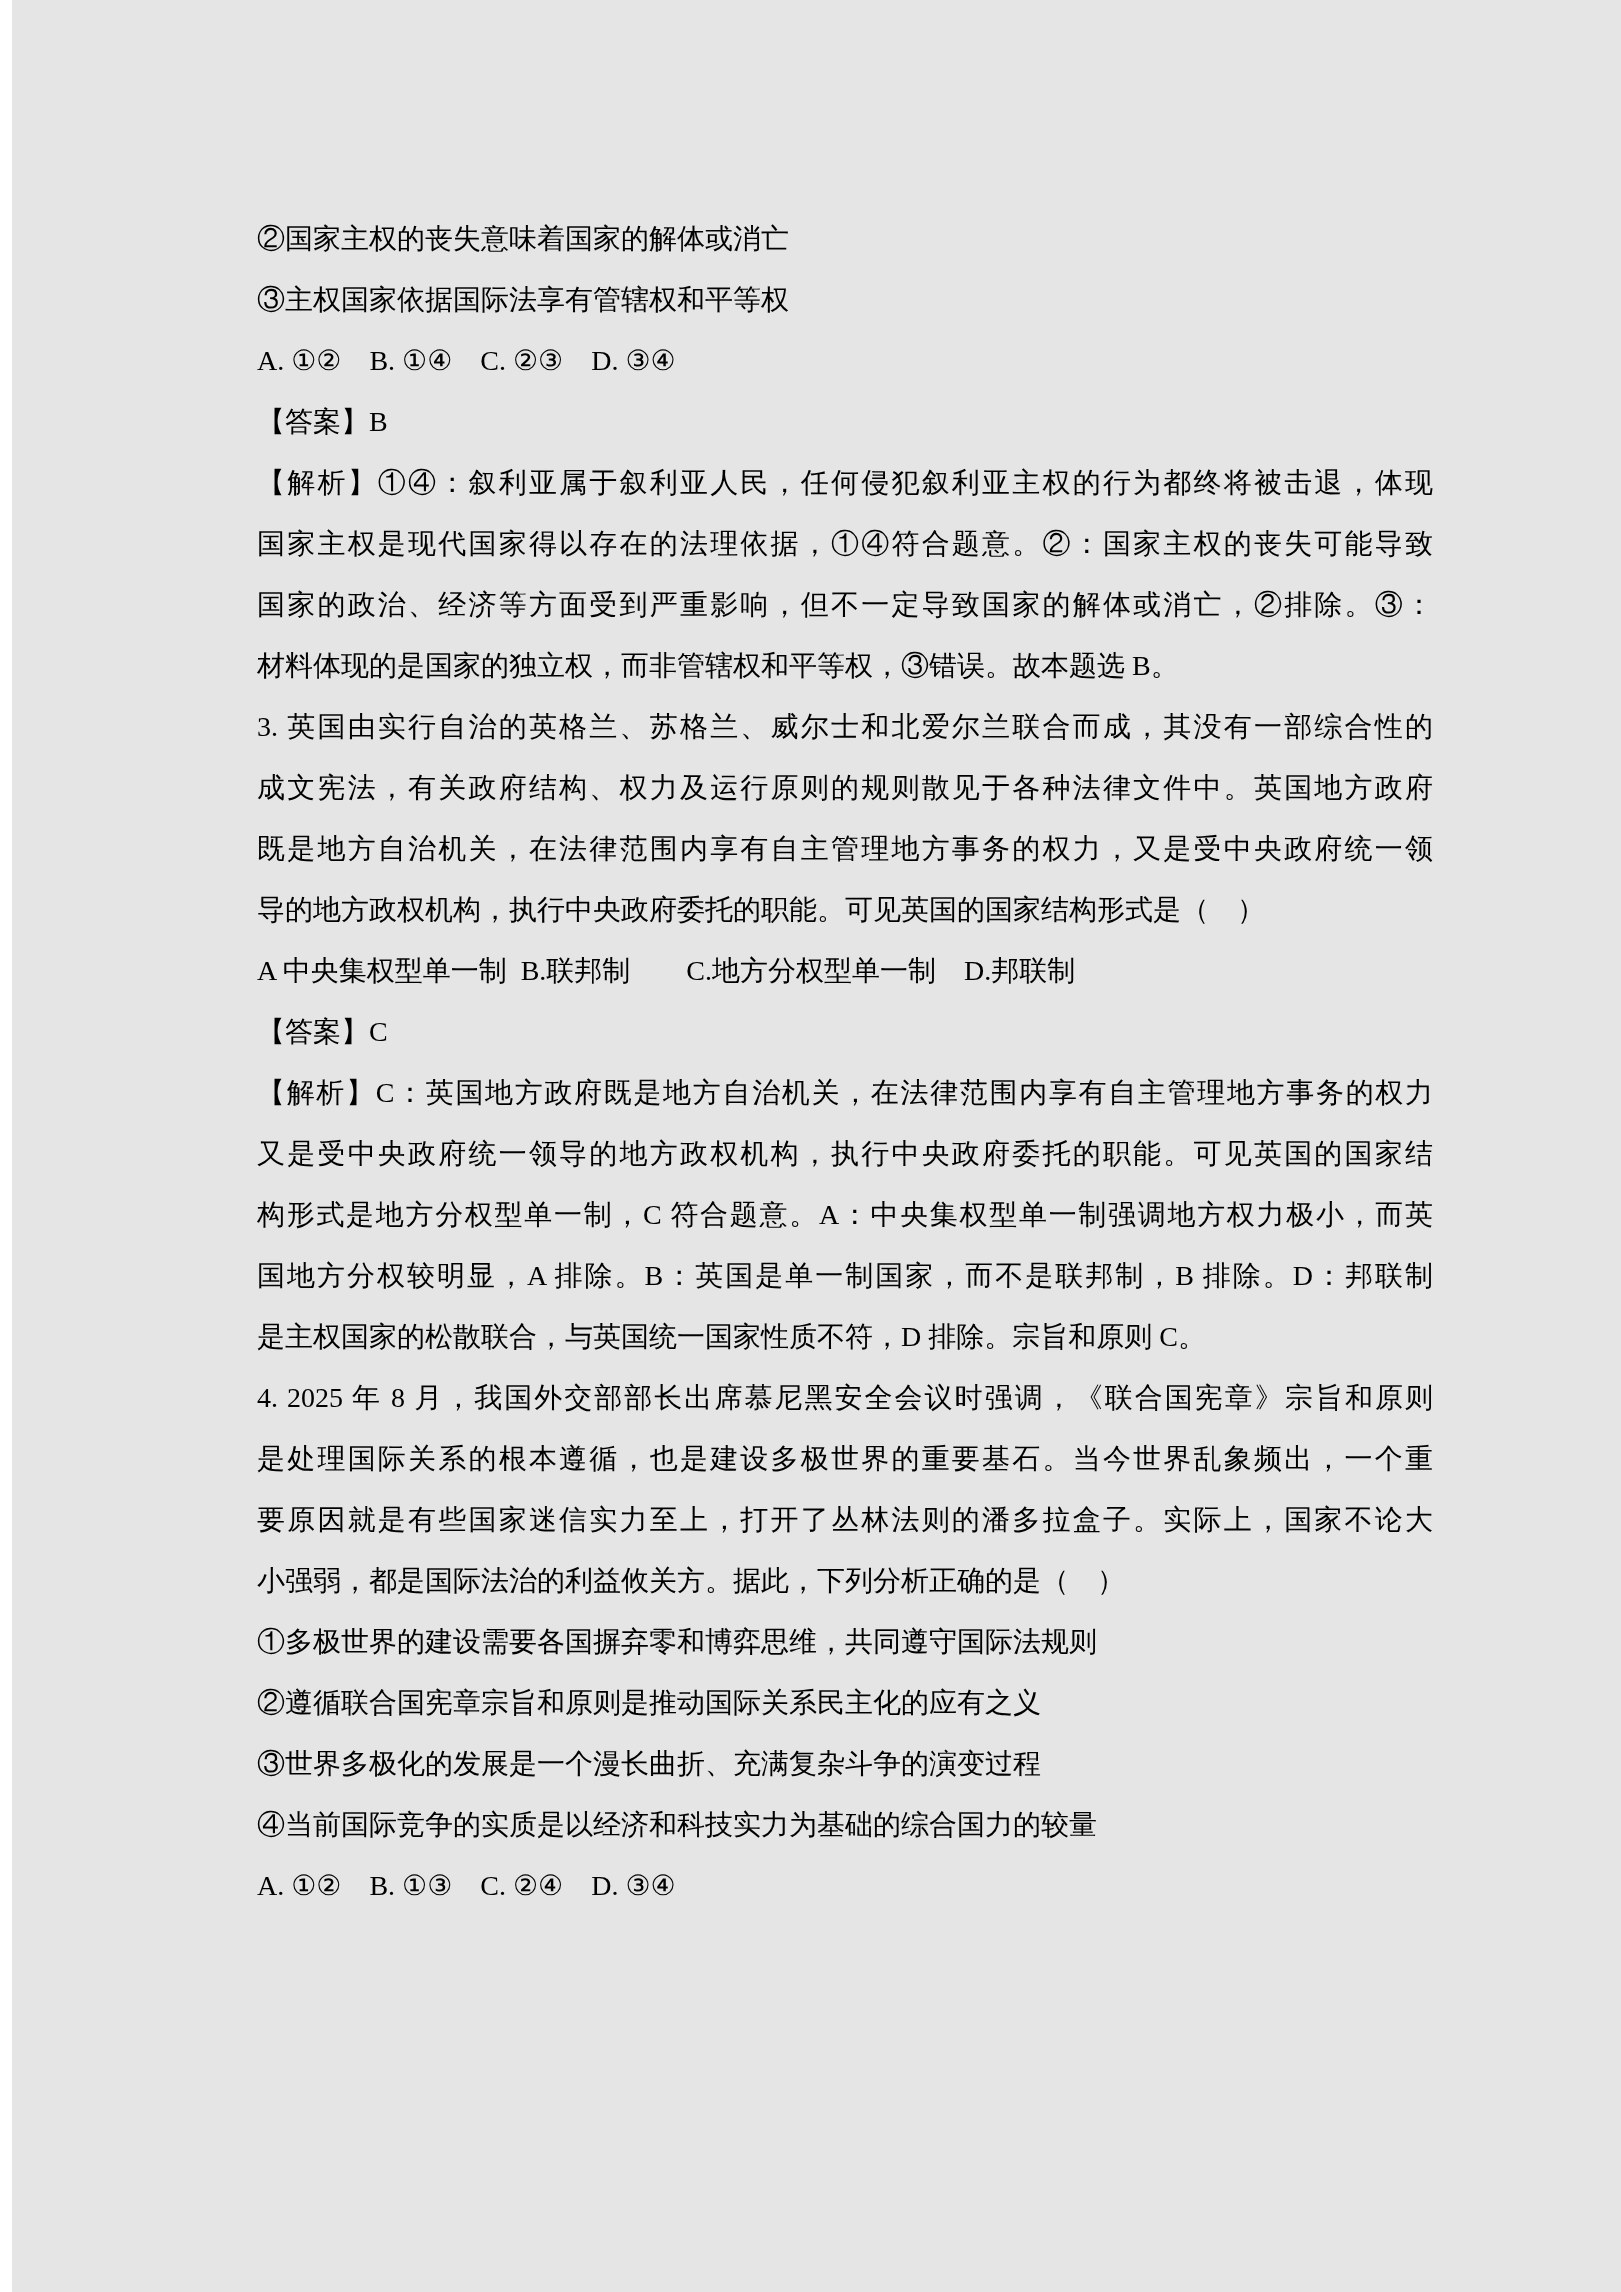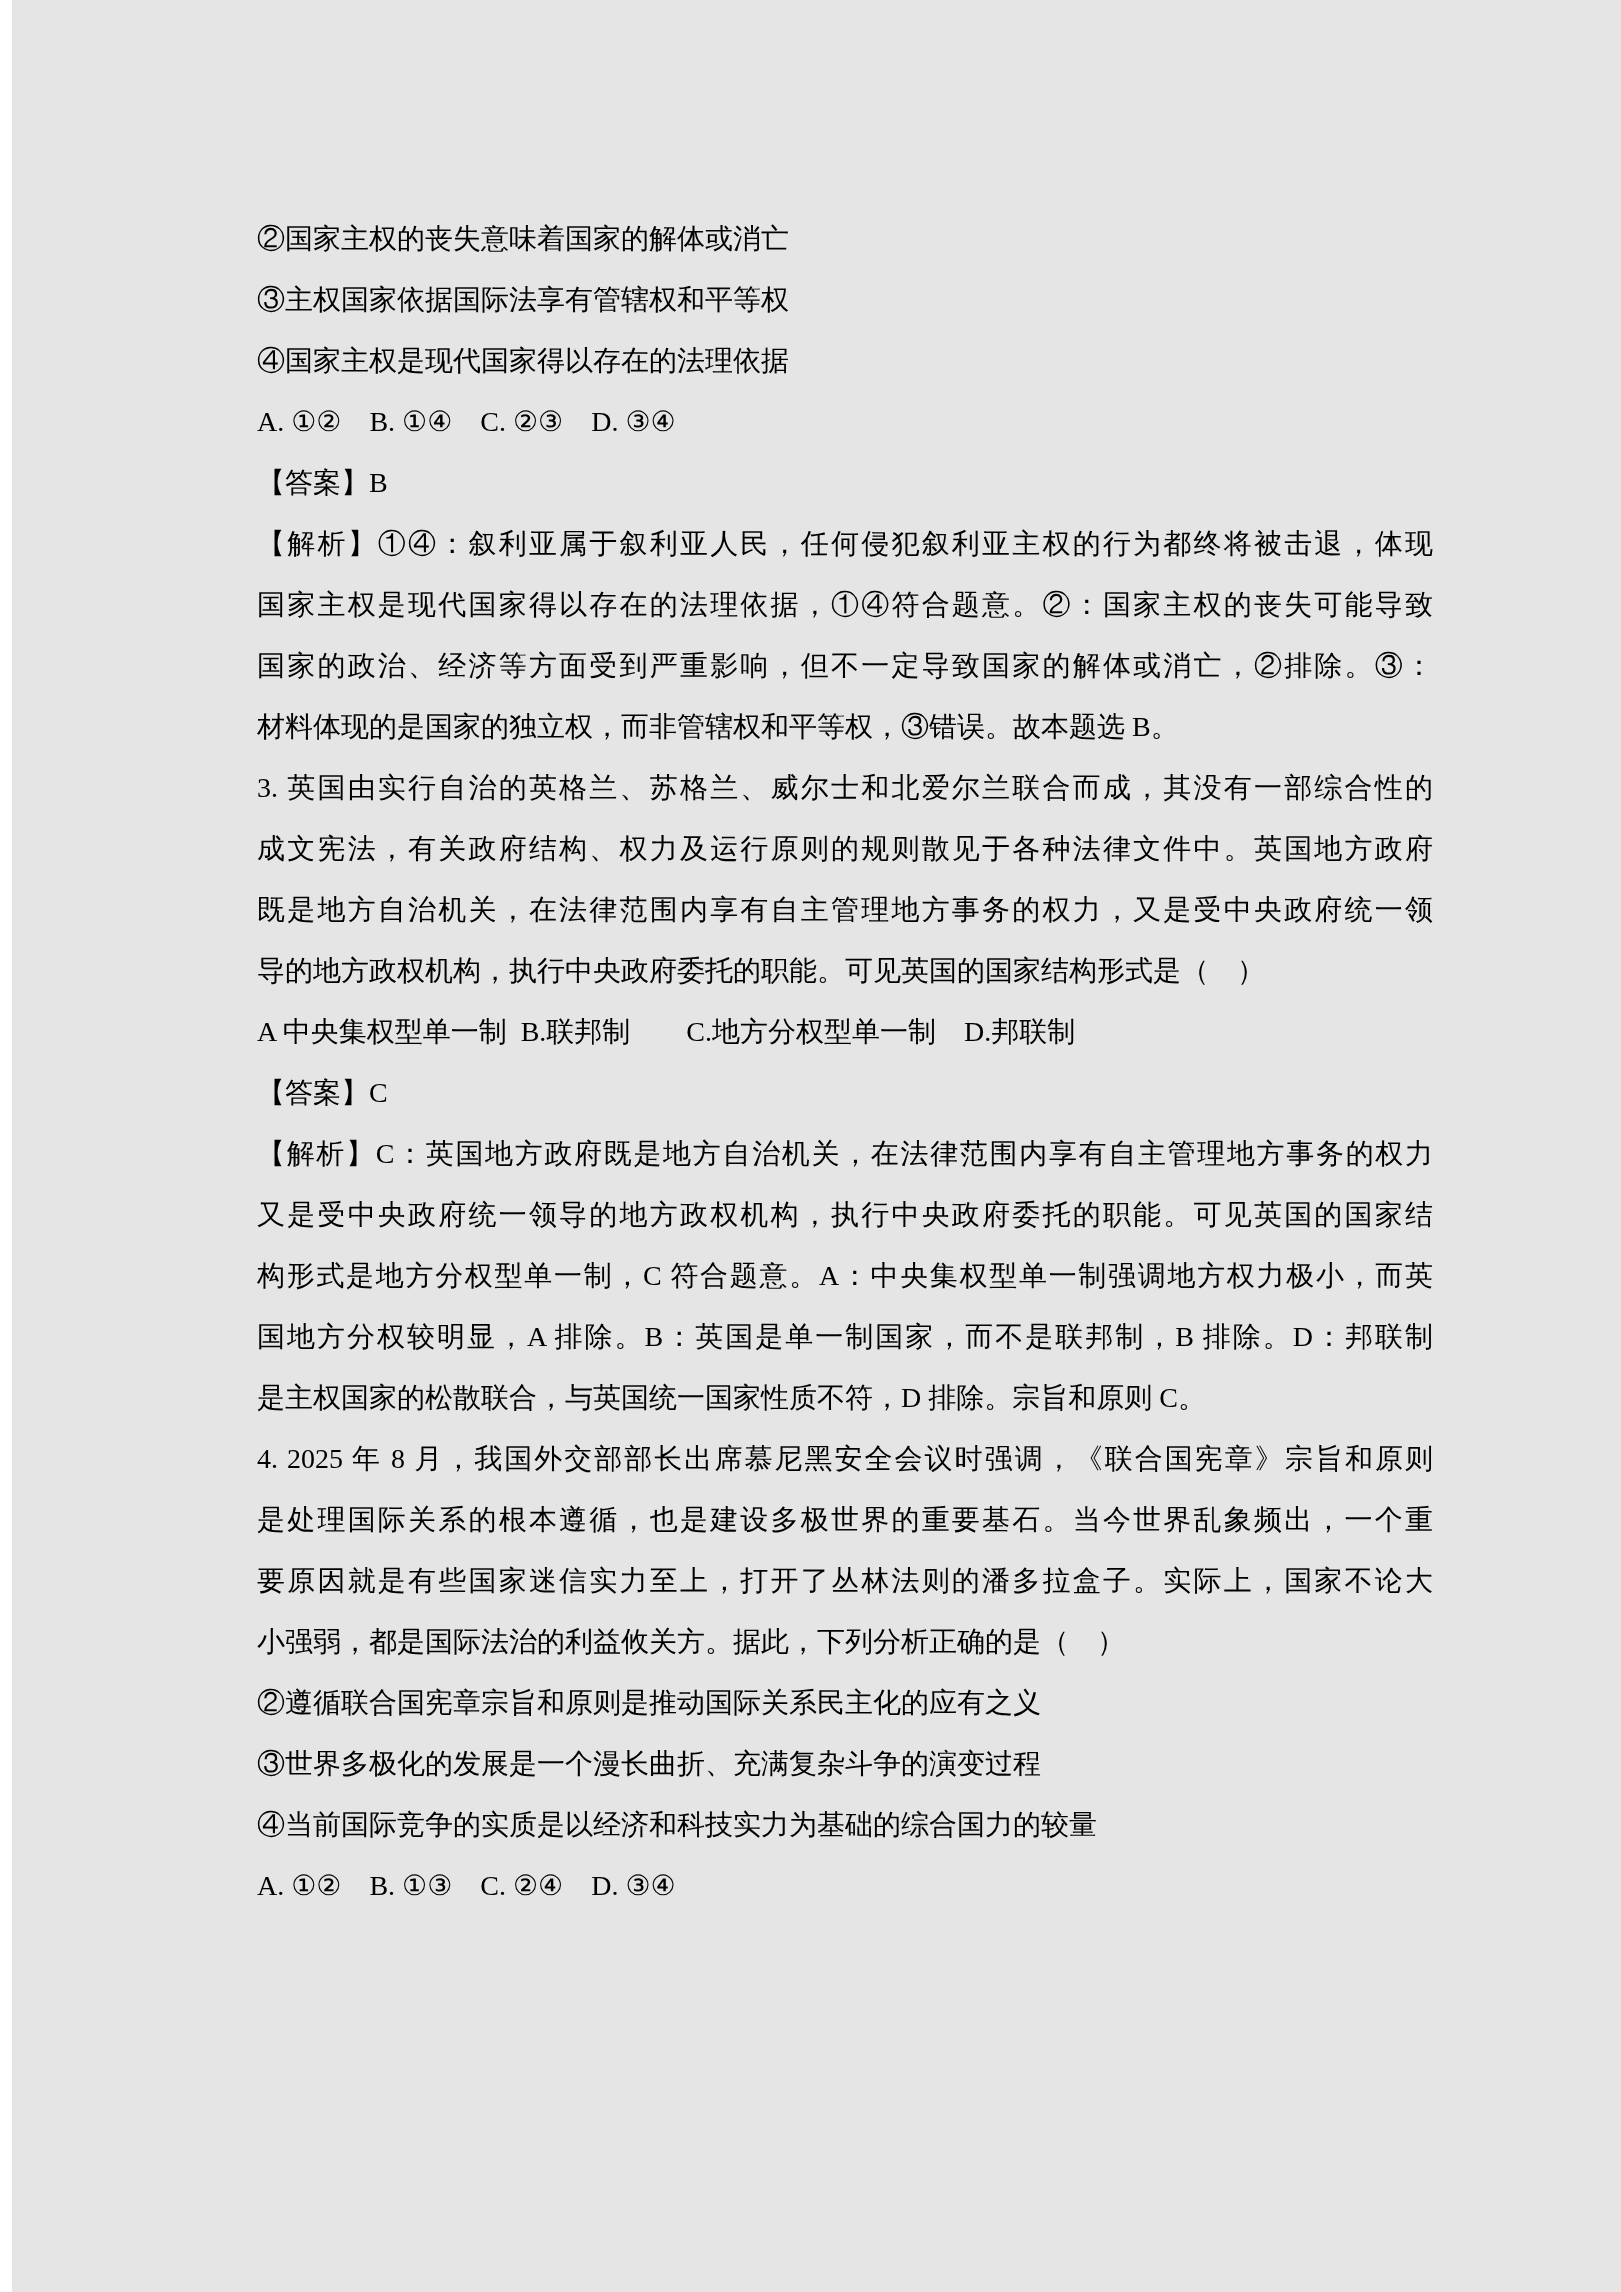--- a/index.html
+++ b/index.html
@@ -36,21 +36,20 @@
   }
 </style>
 </head>
 <body>
 
 <div class="page">
 
   <section>
     <p class="line">②国家主权的丧失意味着国家的解体或消亡</p>
     <p class="line">③主权国家依据国际法享有管辖权和平等权</p>
-    <p class="line">④国家主权是现代国家得以存在的法理依据</p>
     <p class="line">A. ①②　B. ①④　C. ②③　D. ③④</p>
     <p class="line"><span>【答案】</span><span>B</span></p>
     <p class="line just">【解析】①④：叙利亚属于叙利亚人民，任何侵犯叙利亚主权的行为都终将被击退，体现</p>
     <p class="line just">国家主权是现代国家得以存在的法理依据，①④符合题意。②：国家主权的丧失可能导致</p>
     <p class="line just">国家的政治、经济等方面受到严重影响，但不一定导致国家的解体或消亡，②排除。③：</p>
     <p class="line">材料体现的是国家的独立权，而非管辖权和平等权，③错误。故本题选 B。</p>
   </section>
 
   <section>
     <p class="line just">3. 英国由实行自治的英格兰、苏格兰、威尔士和北爱尔兰联合而成，其没有一部综合性的</p>
@@ -64,20 +63,21 @@
     <p class="line just">构形式是地方分权型单一制，C 符合题意。A：中央集权型单一制强调地方权力极小，而英</p>
     <p class="line just">国地方分权较明显，A 排除。B：英国是单一制国家，而不是联邦制，B 排除。D：邦联制</p>
     <p class="line">是主权国家的松散联合，与英国统一国家性质不符，D 排除。宗旨和原则 C。</p>
   </section>
 
   <section>
     <p class="line just">4. 2025 年 8 月，我国外交部部长出席慕尼黑安全会议时强调，《联合国宪章》宗旨和原则</p>
     <p class="line just">是处理国际关系的根本遵循，也是建设多极世界的重要基石。当今世界乱象频出，一个重</p>
     <p class="line just">要原因就是有些国家迷信实力至上，打开了丛林法则的潘多拉盒子。实际上，国家不论大</p>
     <p class="line">小强弱，都是国际法治的利益攸关方。据此，下列分析正确的是（　）</p>
+    <p class="line">①多极世界的建设需要各国摒弃零和博弈思维，共同遵守国际法规则</p>
     <p class="line">②遵循联合国宪章宗旨和原则是推动国际关系民主化的应有之义</p>
     <p class="line">③世界多极化的发展是一个漫长曲折、充满复杂斗争的演变过程</p>
     <p class="line">④当前国际竞争的实质是以经济和科技实力为基础的综合国力的较量</p>
     <p class="line">A. ①②　B. ①③　C. ②④　D. ③④</p>
   </section>
 
 </div>
 
 
 </body></html>

